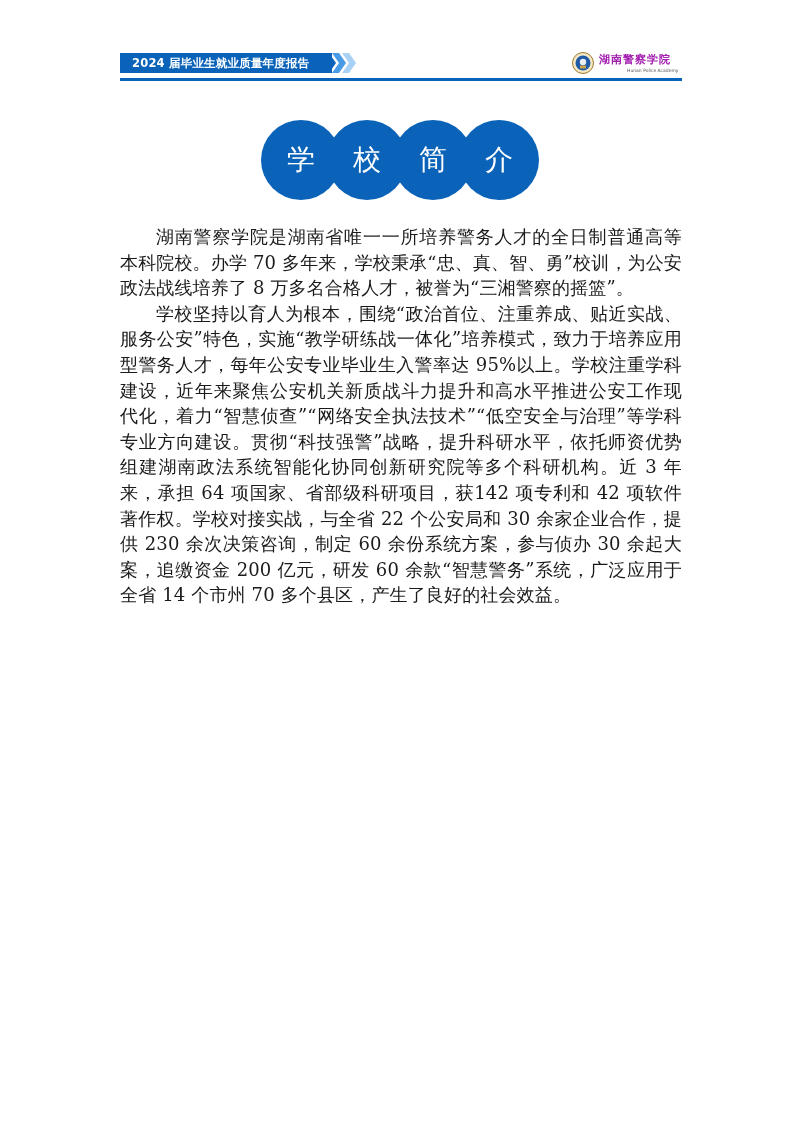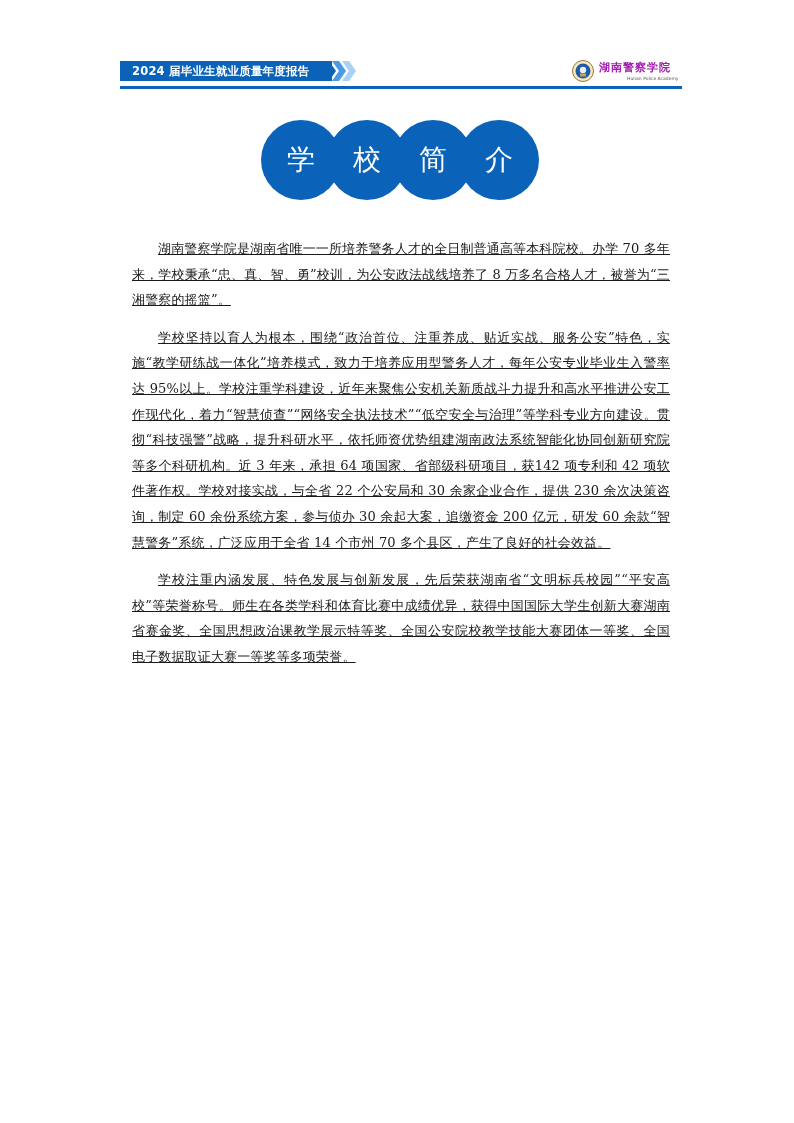--- a/index.html
+++ b/index.html
@@ -10,21 +10,21 @@
   body {
     width: 794px;
     height: 1123px;
     position: relative;
     overflow: hidden;
     font-family: "DejaVu Serif", "Liberation Serif", serif;
     color: #1a1a1a;
   }
   .header {
     position: absolute;
-    left: 0; top: 16px;
+    left: 0; top: 8px;
     width: 790px;
     height: 80px;
   }
   .header-banner {
     position: absolute;
     left: 120px;
     top: 45px;
     width: 212px;
     height: 20px;
     background: #0a63b8;
@@ -114,27 +114,26 @@
     font-size: 28px;
     line-height: 1;
   }
   .content {
     position: absolute;
     left: 120px;
     top: 224px;
     width: 562px;
   }
   .para {
-    margin: 12px;
-    font-size: 13px;
+    margin: 0;
+    font-size: 18px;
     line-height: 25.6px;
     text-indent: 2em;
     text-align: justify;
     letter-spacing: 0.15px;
-    text-decoration: underline;
   }
   .para + .para {
     margin-top: 0;
   }
 </style>
 </head>
 <body>
 
 <div class="header">
   <div class="header-banner">
@@ -170,14 +169,13 @@
     <span class="title-char">简</span>
   </div>
   <div class="title-circle" style="left:198px;">
     <span class="title-char">介</span>
   </div>
 </div>
 
 <div class="content">
   <p class="para">湖南警察学院是湖南省唯一一所培养警务人才的全日制普通高等本科院校。办学 70 多年来，学校秉承“忠、真、智、勇”校训，为公安政法战线培养了 8 万多名合格人才，被誉为“三湘警察的摇篮”。</p>
   <p class="para">学校坚持以育人为根本，围绕“政治首位、注重养成、贴近实战、服务公安”特色，实施“教学研练战一体化”培养模式，致力于培养应用型警务人才，每年公安专业毕业生入警率达 95%以上。学校注重学科建设，近年来聚焦公安机关新质战斗力提升和高水平推进公安工作现代化，着力“智慧侦查”“网络安全执法技术”“低空安全与治理”等学科专业方向建设。贯彻“科技强警”战略，提升科研水平，依托师资优势组建湖南政法系统智能化协同创新研究院等多个科研机构。近 3 年来，承担 64 项国家、省部级科研项目，获142 项专利和 42 项软件著作权。学校对接实战，与全省 22 个公安局和 30 余家企业合作，提供 230 余次决策咨询，制定 60 余份系统方案，参与侦办 30 余起大案，追缴资金 200 亿元，研发 60 余款“智慧警务”系统，广泛应用于全省 14 个市州 70 多个县区，产生了良好的社会效益。</p>
-  <p class="para">学校注重内涵发展、特色发展与创新发展，先后荣获湖南省“文明标兵校园”“平安高校”等荣誉称号。师生在各类学科和体育比赛中成绩优异，获得中国国际大学生创新大赛湖南省赛金奖、全国思想政治课教学展示特等奖、全国公安院校教学技能大赛团体一等奖、全国电子数据取证大赛一等奖等多项荣誉。</p>
 </div>
 
 </body></html>

